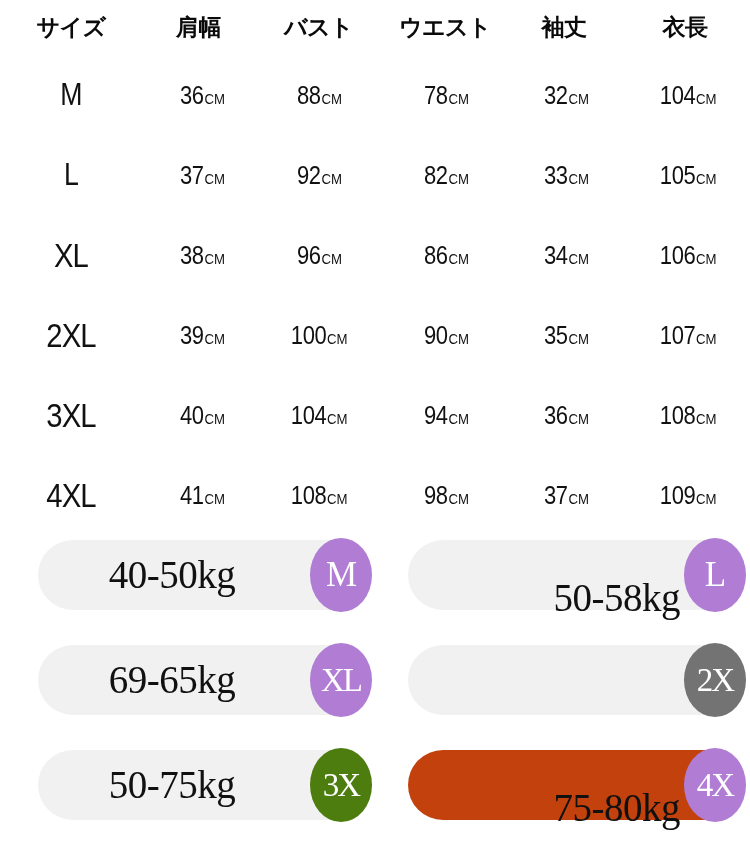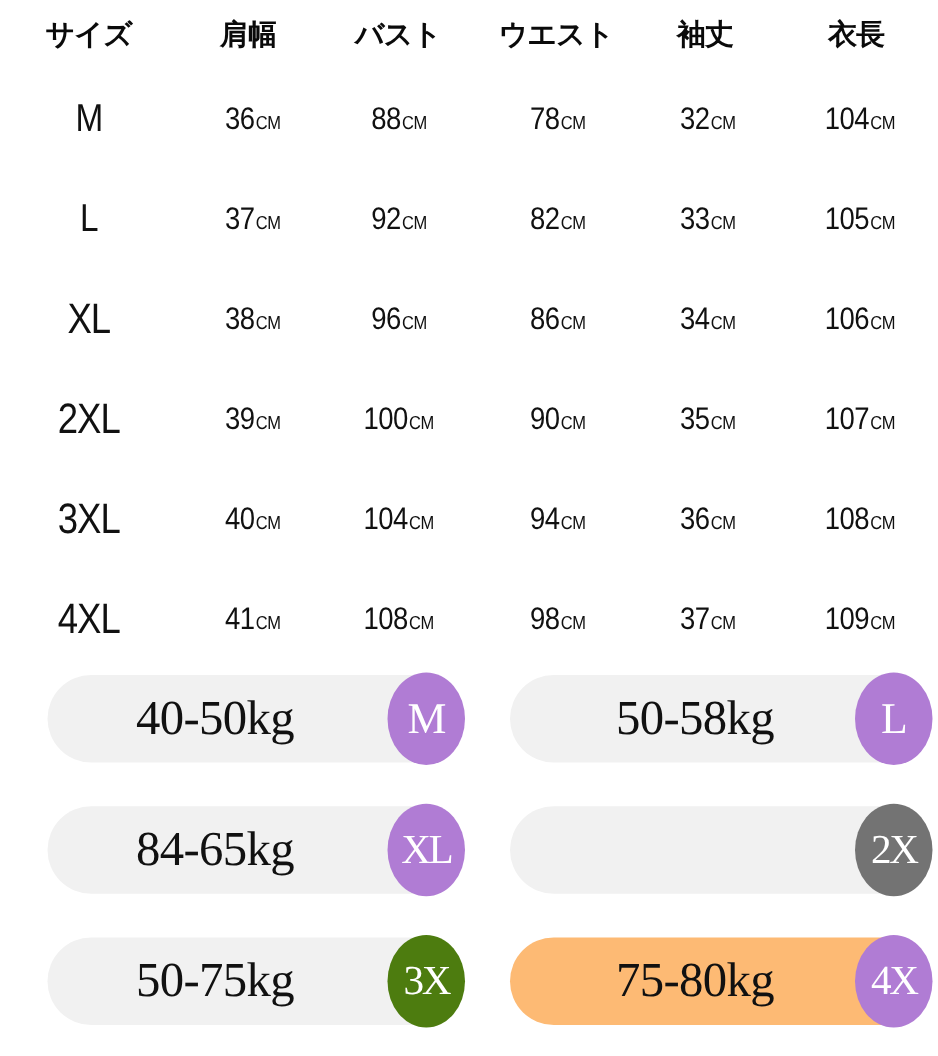--- a/index.html
+++ b/index.html
@@ -121,21 +121,21 @@
     top: 0;
     height: 70px;
     line-height: 70px;
     font-family: "Liberation Serif", "DejaVu Serif", serif;
     font-size: 39px;
     color: #111111;
     white-space: nowrap;
     letter-spacing: -0.5px;
   }
   .pill.left  .pill-label { left: 0; width: 268px; text-align: center; }
-  .pill.right .pill-label { left: 12px; width: 272px; text-align: center; }
+  .pill.right .pill-label { left: 0; width: 272px; text-align: right; margin-top: 23px; }
 
   .badge {
     position: absolute;
     top: -2px;
     width: 62px;
     height: 74px;
     border-radius: 50%;
     background: #b07cd4;
     color: #ffffff;
     font-family: "Liberation Serif", "DejaVu Serif", serif;
@@ -232,32 +232,32 @@
       <span class="badge" style="background: rgb(176, 124, 212);">M</span>
     </div>
     <div class="pill right" style="background: rgb(241, 241, 241);">
       <span class="pill-label">50-58kg</span>
       <span class="badge" style="background: rgb(176, 124, 212);">L</span>
     </div>
   </div>
 
   <div class="pill-row row1">
     <div class="pill left" style="background: rgb(241, 241, 241);">
-      <span class="pill-label">84-65kg</span>
+      <span class="pill-label">69-65kg</span>
       <span class="badge wide" style="background: rgb(176, 124, 212);">XL</span>
     </div>
     <div class="pill right" style="background: rgb(241, 241, 241);">
       <span class="badge wide" style="background: #737373;">2X</span>
     </div>
   </div>
 
   <div class="pill-row row2">
     <div class="pill left" style="background: rgb(241, 241, 241);">
       <span class="pill-label">50-75kg</span>
       <span class="badge wide" style="background: #4d7c0f;">3X</span>
     </div>
-    <div class="pill right" style="background: #fdba74;">
+    <div class="pill right" style="background: #c2410c;">
       <span class="pill-label">75-80kg</span>
       <span class="badge wide" style="background: rgb(176, 124, 212);">4X</span>
     </div>
   </div>
 
 </div>
 
 </body></html>

